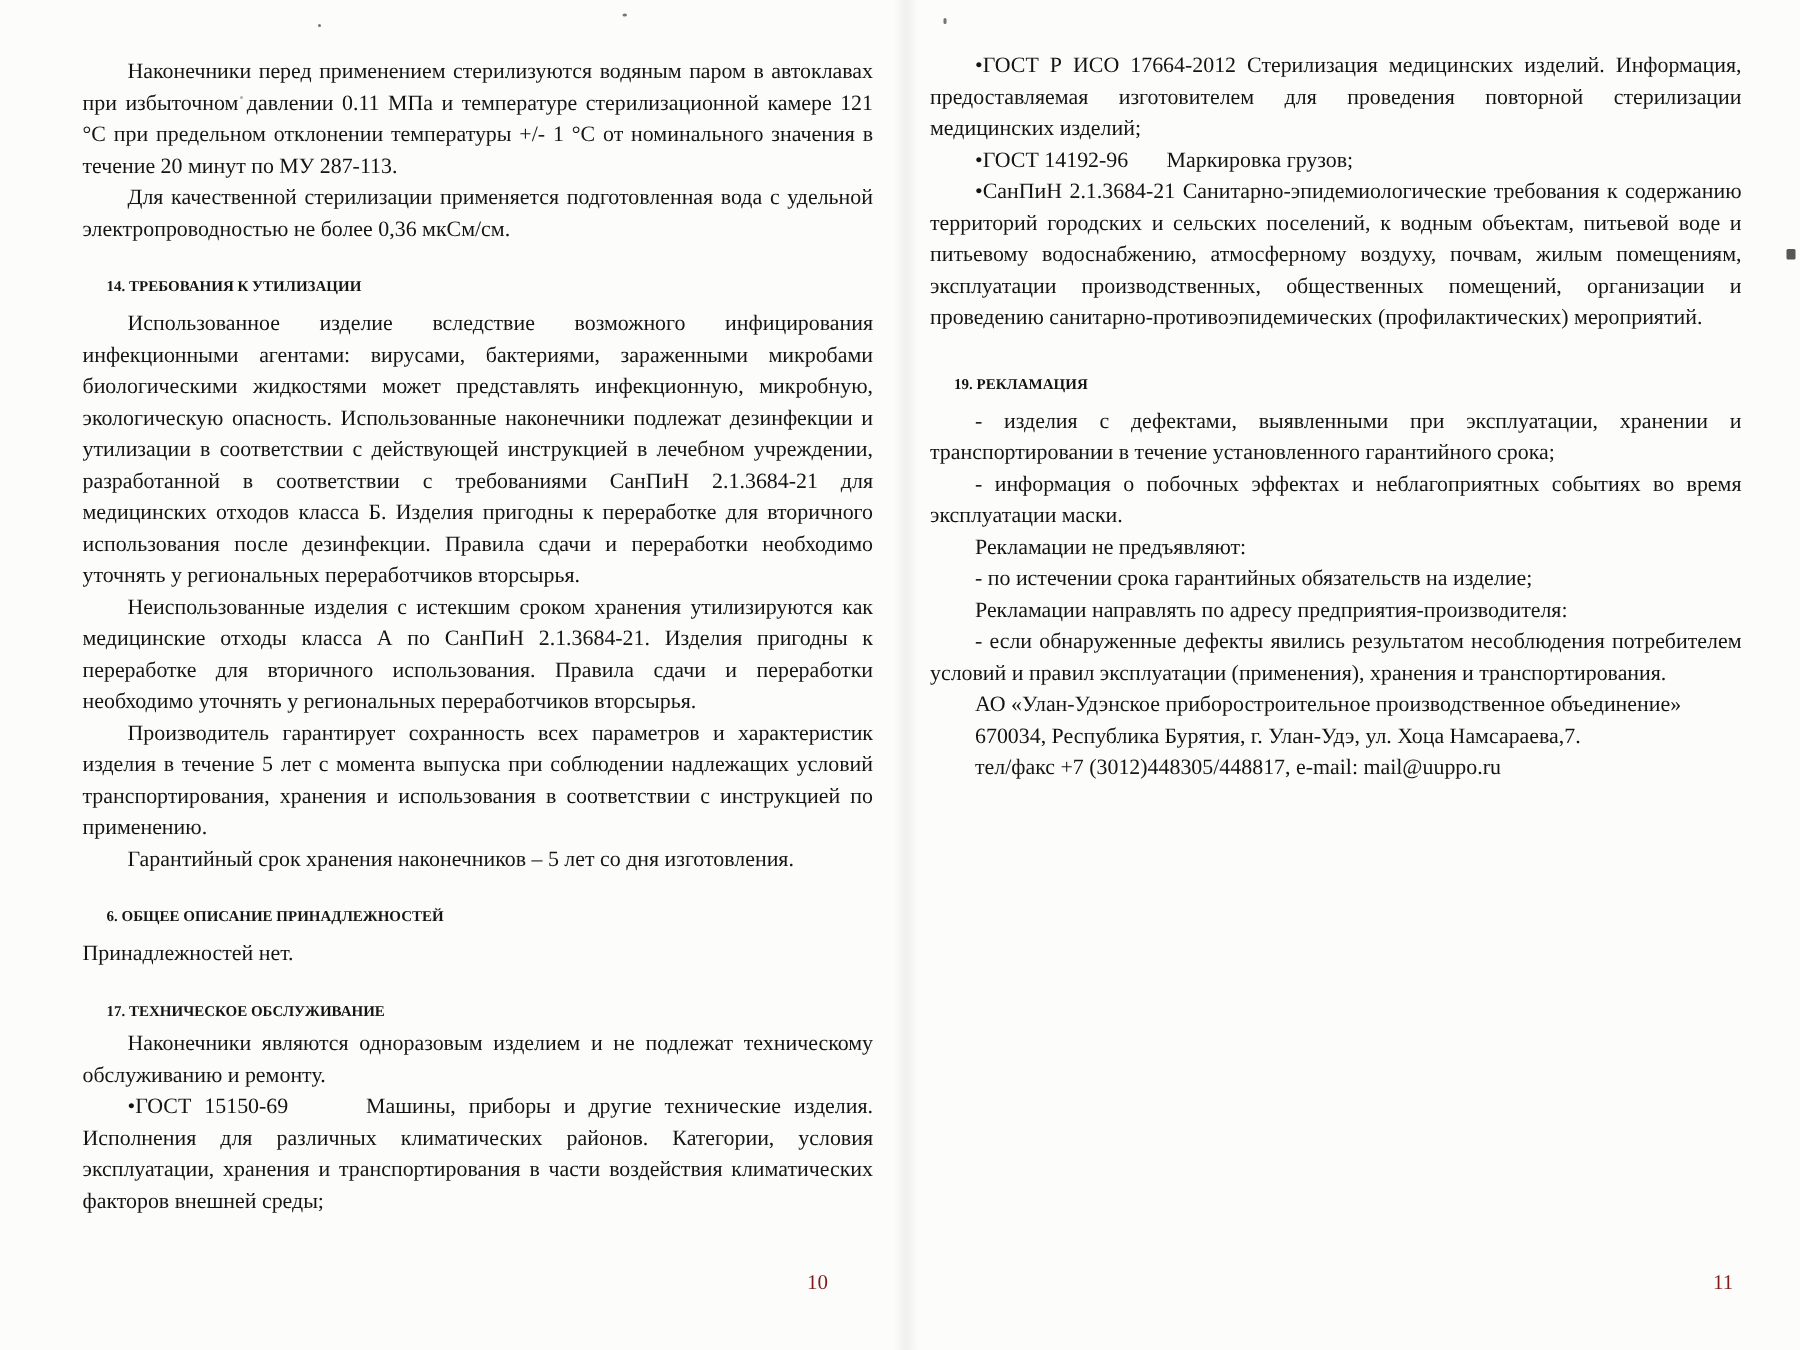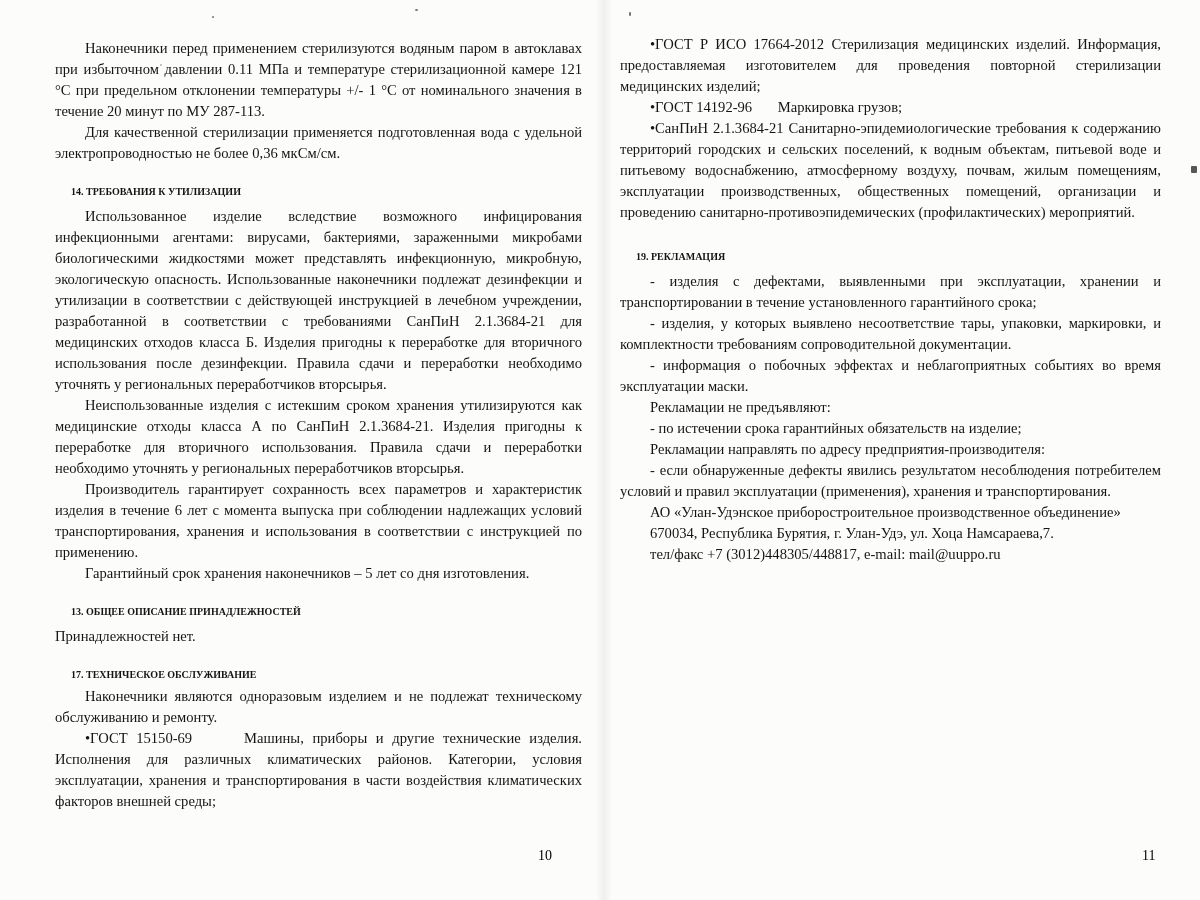--- a/index.html
+++ b/index.html
@@ -23,21 +23,21 @@
   p.para{margin:0;text-indent:30px;}
   p.para.noindent{text-indent:0;}
   h2.h{
     font-size:10px;font-weight:700;margin:21px 0 7px 0;text-indent:16px;
     line-height:1.4;
   }
   h2.h.tight{margin-bottom:4px;}
   h2.h.mt-xl{margin-top:27px;}
   h2.h.spread{text-indent:6px;word-spacing:6px;}
   .page-num{
-    position:absolute;font-size:14px;color:#000000;
+    position:absolute;font-size:14px;color:#7f1d1d;
   }
   .page-num.left-num{left:538px;top:848px;}
   .page-num.right-num{left:1142px;top:848px;}
   .speck{position:absolute;background:#3a3a3a;border-radius:50%;opacity:.7;}
   .speck.s1{left:212px;top:16px;width:2px;height:2px;}
   .speck.s2{left:415px;top:9px;width:3px;height:2px;}
   .speck.s3{left:629px;top:12px;width:2px;height:4px;border-radius:1px;}
   .speck.s4{left:1191px;top:166px;width:6px;height:7px;border-radius:1px;opacity:.85;}
   .speck.s5{left:160px;top:64px;width:2px;height:2px;opacity:.4;}
 </style>
@@ -54,41 +54,40 @@
   <div class="speck s5"></div>
 
   <div class="page left">
     <p class="para">Наконечники перед применением стерилизуются водяным паром в автоклавах при избыточном давлении 0.11 МПа и температуре стерилизационной камере 121 °С при предельном отклонении температуры +/- 1 °С от номинального значения в течение 20 минут по МУ 287-113.</p>
     <p class="para">Для качественной стерилизации применяется подготовленная вода с удельной электропроводностью не более  0,36 мкСм/см.</p>
 
     <h2 class="h">14. ТРЕБОВАНИЯ К УТИЛИЗАЦИИ</h2>
     <p class="para">Использованное изделие вследствие возможного инфицирования инфекционными агентами: вирусами, бактериями, зараженными микробами биологическими жидкостями может представлять инфекционную, микробную, экологическую опасность. Использованные наконечники подлежат дезинфекции и утилизации в соответствии с действующей инструкцией в лечебном учреждении, разработанной в соответствии с требованиями СанПиН 2.1.3684-21 для медицинских отходов класса Б. Изделия пригодны к переработке для вторичного использования после дезинфекции. Правила сдачи и переработки необходимо уточнять у региональных переработчиков вторсырья.</p>
     <p class="para">Неиспользованные изделия с истекшим сроком хранения утилизируются как медицинские отходы класса А по СанПиН 2.1.3684-21. Изделия пригодны к переработке для вторичного использования. Правила сдачи и переработки необходимо уточнять у региональных переработчиков вторсырья.</p>
 
-    <p class="para">Производитель гарантирует сохранность всех параметров и характеристик изделия в течение 6 лет с момента выпуска при соблюдении надлежащих условий транспортирования, хранения и использования в соответствии с инструкцией по применению.</p>
+    <p class="para">Производитель гарантирует сохранность всех параметров и характеристик изделия в течение 5 лет с момента выпуска при соблюдении надлежащих условий транспортирования, хранения и использования в соответствии с инструкцией по применению.</p>
     <p class="para">Гарантийный срок хранения наконечников – 5 лет со дня изготовления.</p>
 
-    <h2 class="h">13. ОБЩЕЕ ОПИСАНИЕ ПРИНАДЛЕЖНОСТЕЙ</h2>
+    <h2 class="h">6. ОБЩЕЕ ОПИСАНИЕ ПРИНАДЛЕЖНОСТЕЙ</h2>
     <p class="para noindent">Принадлежностей нет.</p>
 
     <h2 class="h tight">17. ТЕХНИЧЕСКОЕ ОБСЛУЖИВАНИЕ</h2>
     <p class="para">Наконечники являются одноразовым изделием и не подлежат техническому обслуживанию и ремонту.</p>
 
     <p class="para">•ГОСТ 15150-69&nbsp;&nbsp;&nbsp;&nbsp;&nbsp; Машины, приборы и другие технические изделия. Исполнения для различных климатических районов. Категории, условия эксплуатации, хранения и транспортирования в части воздействия климатических факторов внешней среды;</p>
 
   </div>
 
   <div class="page right">
     <p class="para">•ГОСТ Р ИСО 17664-2012 Стерилизация медицинских изделий. Информация, предоставляемая изготовителем для проведения повторной стерилизации медицинских изделий;</p>
     <p class="para">•ГОСТ 14192-96&nbsp;&nbsp;&nbsp;&nbsp;&nbsp;&nbsp; Маркировка грузов;</p>
     <p class="para">•СанПиН 2.1.3684-21 Санитарно-эпидемиологические требования к содержанию территорий городских и сельских поселений, к водным объектам, питьевой воде и питьевому водоснабжению, атмосферному воздуху, почвам, жилым помещениям, эксплуатации производственных, общественных помещений, организации и проведению санитарно-противоэпидемических (профилактических) мероприятий.</p>
 
     <h2 class="h mt-xl">19. РЕКЛАМАЦИЯ</h2>
     <p class="para">- изделия с дефектами, выявленными при эксплуатации, хранении и транспортировании в течение установленного гарантийного срока;</p>
-    <p class="para">- изделия, у которых выявлено несоответствие тары, упаковки, маркировки, и комплектности требованиям сопроводительной документации.</p>
     <p class="para">- информация о побочных эффектах и неблагоприятных событиях во время эксплуатации маски.</p>
     <p class="para">Рекламации не предъявляют:</p>
     <p class="para">- по истечении срока гарантийных обязательств на изделие;</p>
     <p class="para">Рекламации направлять по адресу предприятия-производителя:</p>
     <p class="para">- если обнаруженные дефекты явились результатом несоблюдения потребителем условий и правил эксплуатации (применения), хранения и транспортирования.</p>
     <p class="para">АО «Улан-Удэнское приборостроительное производственное объединение»</p>
     <p class="para">670034, Республика Бурятия, г. Улан-Удэ, ул. Хоца Намсараева,7.</p>
     <p class="para">тел/факс +7 (3012)448305/448817, e-mail: mail@uuppo.ru</p>
   </div>
 

